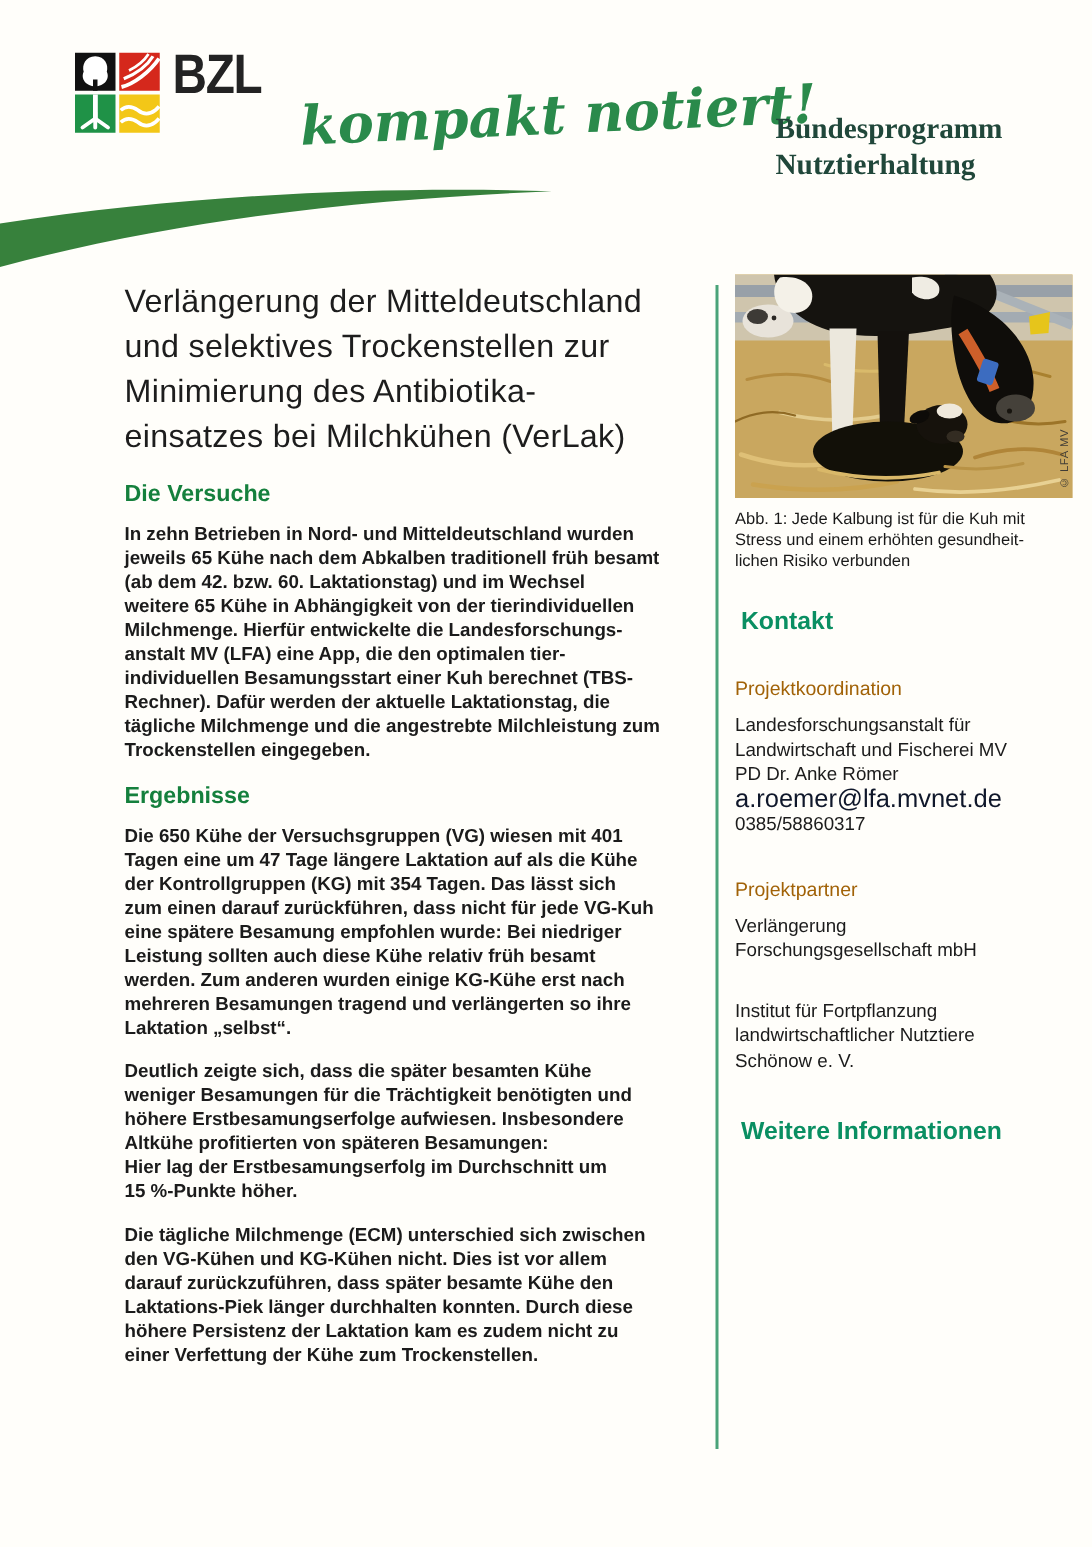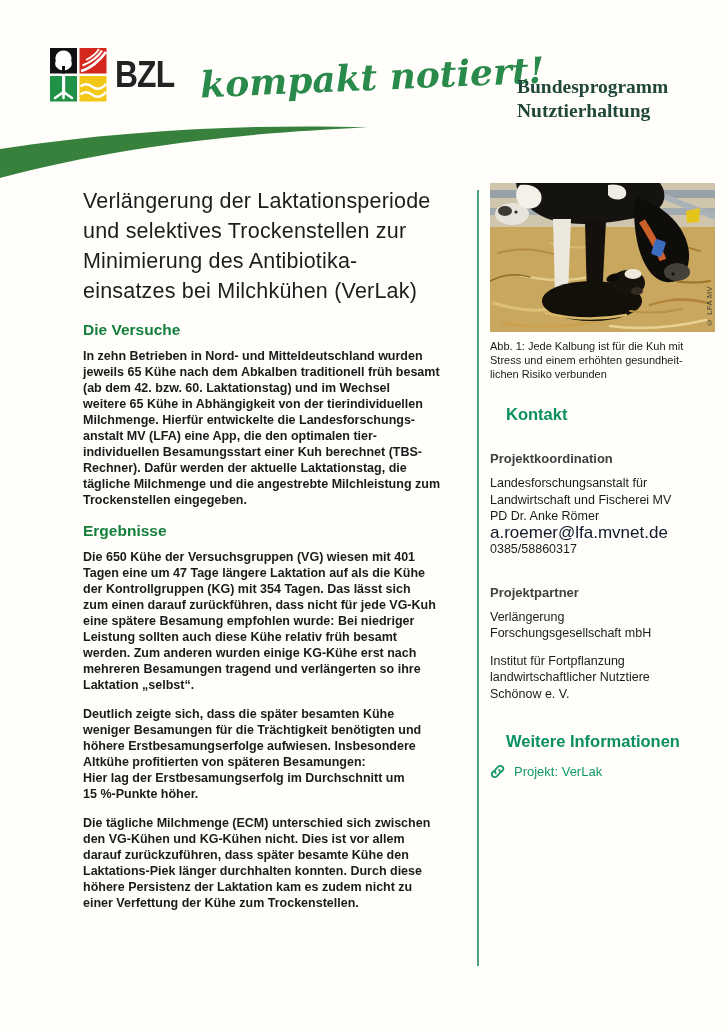--- a/index.html
+++ b/index.html
@@ -1,20 +1,20 @@
 <!DOCTYPE html>
 <html lang="de"><head>
 <meta charset="utf-8">
 <style>
   html,body{margin:0;padding:0;background:#e8e8e8;}
   .page{position:relative;width:728px;height:1031px;margin:0 auto;background:#fffefa;
         overflow:hidden;color:#1b1b1b;font-family:"Liberation Sans",sans-serif;}
 
   
-  .logo{position:absolute;left:50px;top:48px;display:flex;align-items:center;gap:8px;}
+  .logo{position:absolute;left:50px;top:35px;display:flex;align-items:flex-start;gap:8px;}
   .logo svg{width:57px;height:54px;display:block;}
   .logo-text{font-weight:bold;font-size:37px;line-height:0.82;letter-spacing:-1px;
              color:#232323;transform:scaleX(0.86);transform-origin:left bottom;}
   .tagline{position:absolute;left:200px;top:56px;font-family:"DejaVu Serif",serif;
            font-style:italic;font-weight:bold;font-size:36px;color:#2a8a4b;
            transform:rotate(-2.5deg);white-space:nowrap;}
   .program{position:absolute;left:517px;top:75px;font-family:"Liberation Serif",serif;
            font-weight:bold;font-size:19.5px;line-height:24px;color:#20473a;white-space:pre-line;}
   .swoosh{position:absolute;left:0;top:116px;}
 
@@ -27,24 +27,24 @@
   h3{font-size:15.5px;font-weight:bold;color:#15803d;margin:14px 0 9px;}
   main p{font-size:12.5px;line-height:16px;margin:0 0 13px;white-space:pre-line;font-weight:bold;}
 
   aside{position:absolute;left:490px;top:183px;width:225px;}
   .photo{position:relative;width:225px;height:149px;background:#c9a75f;}
   .photo svg{display:block;width:225px;height:149px;}
   .credit{position:absolute;right:1px;bottom:5px;writing-mode:vertical-rl;transform:rotate(180deg);
           font-size:7.5px;color:#3f3c36;letter-spacing:0.4px;}
   figure{margin:0;}
   figcaption{font-size:11px;line-height:14px;margin-top:7px;white-space:pre-line;color:#191919;}
-  .side-head{font-size:16.5px;font-weight:bold;color:#0a8f62;margin:24px 16px 0;}
-  .label{font-size:13px;font-weight:bold;margin-top:27px;color:#404040;}
+  .side-head{font-size:16.5px;font-weight:bold;color:#0a8f62;margin:24px 4px 0;}
+  .label{font-size:13px;font-weight:normal;margin-top:27px;color:#a16207;}
   .block{font-size:12.5px;line-height:16.5px;margin-top:9px;white-space:pre-line;}
-  .block + .block{margin-top:11px;}
+  .block + .block{margin-top:24px;}
   .email{display:block;color:#0f172a;font-size:17px;line-height:16.5px;text-decoration:none;cursor:pointer;}
   .phone{font-size:12.5px;line-height:16.5px;}
   .side-head.more{margin-top:30px;}
   .link-row{display:flex;align-items:center;gap:9px;margin-top:13px;}
   .link-row a{color:#129a68;font-size:13px;text-decoration:none;cursor:pointer;}
   .link-row svg{width:15px;height:15px;flex:0 0 auto;}
 </style>
 </head>
 <body>
 
@@ -77,21 +77,21 @@
     <div class="program">Bundesprogramm
 Nutztierhaltung</div>
     <svg class="swoosh" width="500" height="70" viewBox="0 0 500 70" aria-hidden="true">
       <path d="M0,33 C130,13 262,8 368,11.5 C262,16 130,27 0,62 Z" fill="#37813c"></path>
     </svg>
   </header>
 
   <div class="divider"></div>
 
   <main>
-    <h1>Verlängerung der Laktationsperiode
+    <h1>Verlängerung der Mitteldeutschland
 und selektives Trockenstellen zur
 Minimierung des Antibiotika-
 einsatzes bei Milchkühen (VerLak)</h1>
 
     <h3>Die Versuche</h3>
     <p>In zehn Betrieben in Nord- und Mitteldeutschland wurden
 jeweils 65 Kühe nach dem Abkalben traditionell früh besamt
 (ab dem 42. bzw. 60. Laktationstag) und im Wechsel
 weitere 65 Kühe in Abhängigkeit von der tierindividuellen
 Milchmenge. Hierfür entwickelte die Landesforschungs-
@@ -198,24 +198,15 @@
 
     <div class="label">Projektpartner</div>
     <div class="block">Verlängerung
 Forschungsgesellschaft mbH</div>
     <div class="block">Institut für Fortpflanzung
 landwirtschaftlicher Nutztiere
 Schönow e. V.</div>
 
     <h2 class="side-head more">Weitere Informationen</h2>
 
-    <div class="link-row">
-      <svg viewBox="0 0 16 16" aria-hidden="true">
-        <g fill="none" stroke="#129a68" stroke-width="1.9" stroke-linecap="round">
-          <path d="M6.2 9.8 a3.1 3.1 0 0 1 0-4.4 l2.6-2.6 a3.1 3.1 0 0 1 4.4 4.4 l-1.4 1.4"></path>
-          <path d="M9.8 6.2 a3.1 3.1 0 0 1 0 4.4 l-2.6 2.6 a3.1 3.1 0 0 1-4.4-4.4 l1.4-1.4"></path>
-        </g>
-      </svg>
-      <a>Projekt: VerLak</a>
-    </div>
   </aside>
 
 </div>
 
 </body></html>

